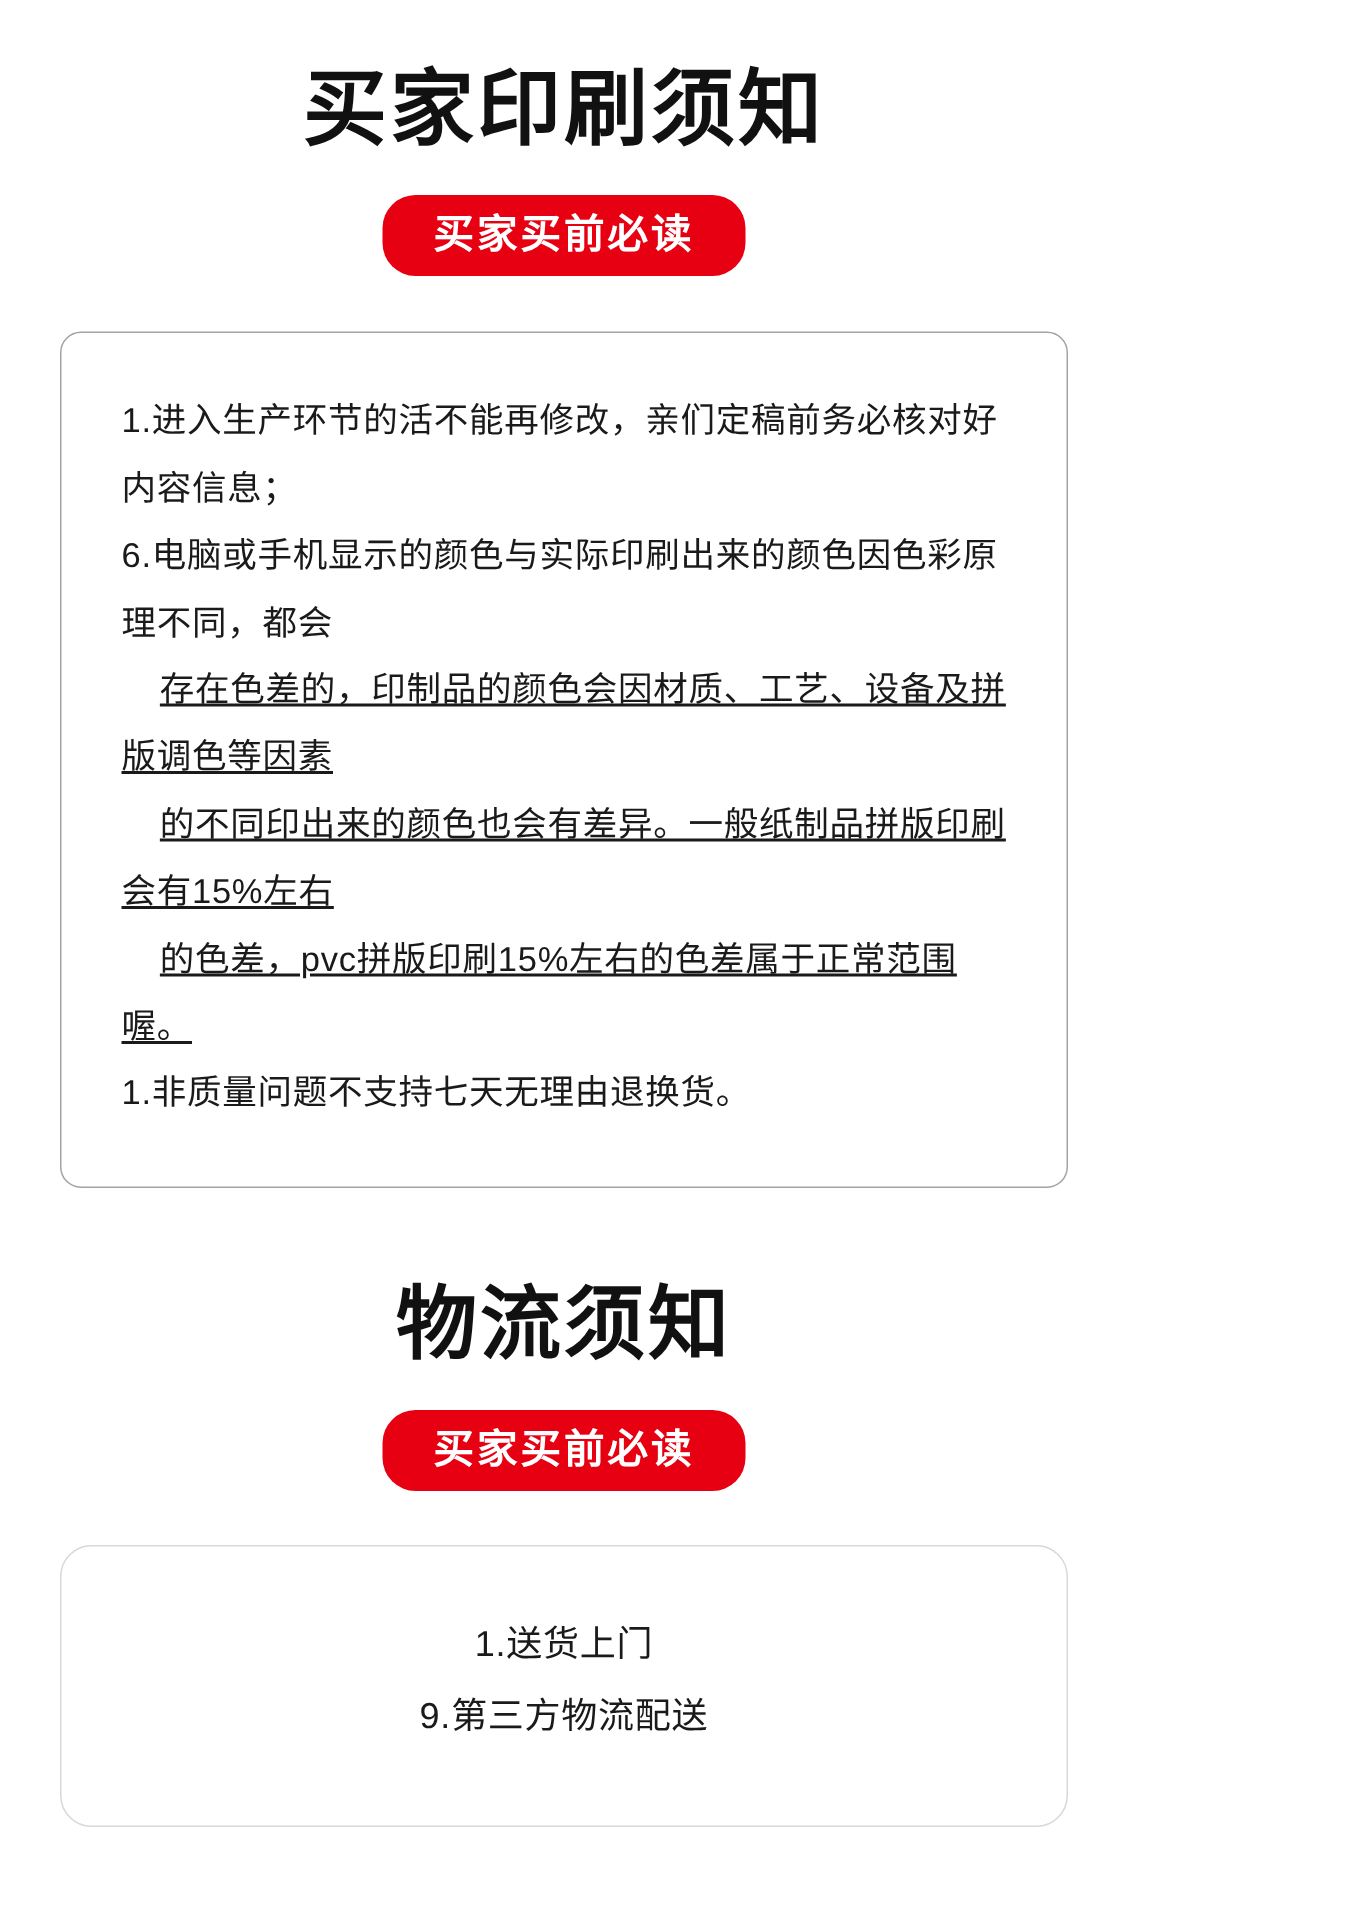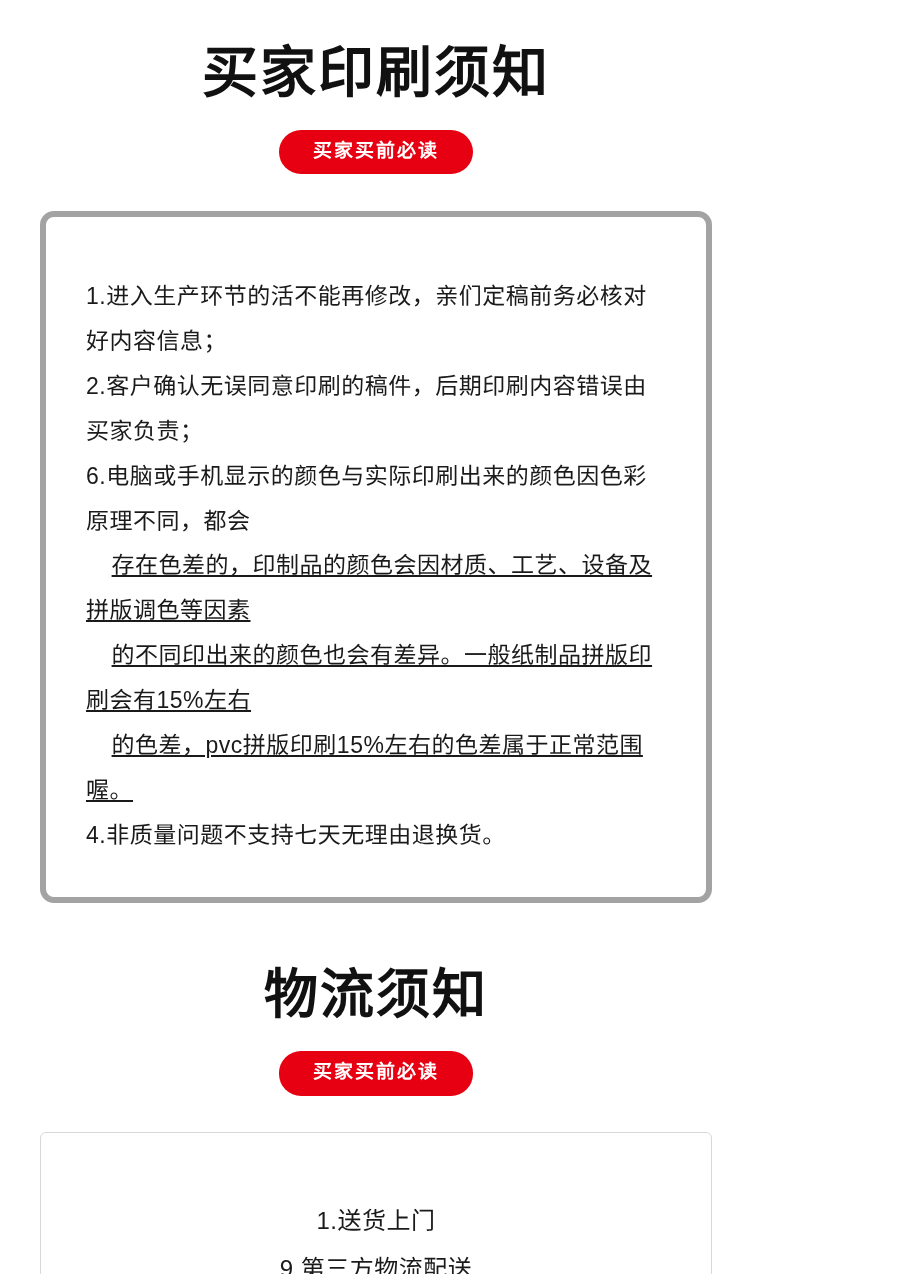--- a/index.html
+++ b/index.html
@@ -36,34 +36,34 @@
   }
   .badge-wrap {
     display: flex;
     justify-content: center;
     margin-top: 26px;
   }
   .badge {
     display: inline-block;
     background: #e60012;
     color: #ffffff;
-    font-size: 19px;
+    font-size: 27px;
     font-weight: 700;
     letter-spacing: 2px;
     padding: 10px 34px 12px 34px;
     border-radius: 22px;
     line-height: 1.2;
   }
 
   .notice-box {
     margin: 37px 40px 0 40px;
-    border: 6px solid #a3a3a3;
+    border: 1px solid #a3a3a3;
     border-radius: 14px;
     box-sizing: border-box;
-    padding: 57px 40px 40px 40px;
+    padding: 36px 40px 40px 40px;
     min-height: 566px;
   }
   .notice-line {
     font-size: 23px;
     line-height: 1.95;
     color: #1a1a1a;
     letter-spacing: 0.5px;
     white-space: pre-wrap;
   }
   .notice-line.indent {
@@ -80,23 +80,23 @@
     font-size: 54px;
     font-weight: 800;
     letter-spacing: 2px;
     color: #111111;
     margin: 0;
     line-height: 1.1;
   }
   .logistics-box {
     margin: 36px 40px 0 40px;
     border: 1px solid #d8d8d8;
-    border-radius: 6px;
+    border-radius: 21px;
     box-sizing: border-box;
-    padding: 64px 0 48px 0;
+    padding: 42px 0 48px 0;
     text-align: center;
     min-height: 186px;
   }
   .logistics-line {
     font-size: 24px;
     line-height: 2.0;
     color: #1a1a1a;
     letter-spacing: 0.5px;
   }
 </style>
@@ -108,26 +108,25 @@
   <div class="section-one">
 
     <h1 class="main-title">买家印刷须知</h1>
 
     <div class="badge-wrap">
       <span class="badge">买家买前必读</span>
     </div>
 
     <div class="notice-box">
       <div class="notice-line">1.进入生产环节的活不能再修改，亲们定稿前务必核对好内容信息；</div>
-      <div class="notice-line">2.客户确认无误同意印刷的稿件，后期印刷内容错误由买家负责；</div>
       <div class="notice-line">6.电脑或手机显示的颜色与实际印刷出来的颜色因色彩原理不同，都会</div>
       <div class="notice-line indent">存在色差的，印制品的颜色会因材质、工艺、设备及拼版调色等因素</div>
       <div class="notice-line indent">的不同印出来的颜色也会有差异。一般纸制品拼版印刷会有15%左右</div>
       <div class="notice-line indent">的色差，pvc拼版印刷15%左右的色差属于正常范围喔。</div>
-      <div class="notice-line">4.非质量问题不支持七天无理由退换货。</div>
+      <div class="notice-line">1.非质量问题不支持七天无理由退换货。</div>
     </div>
   </div>
 
   <div class="section-two">
 
     <h2 class="sub-title">物流须知</h2>
 
     <div class="badge-wrap">
       <span class="badge">买家买前必读</span>
     </div>

